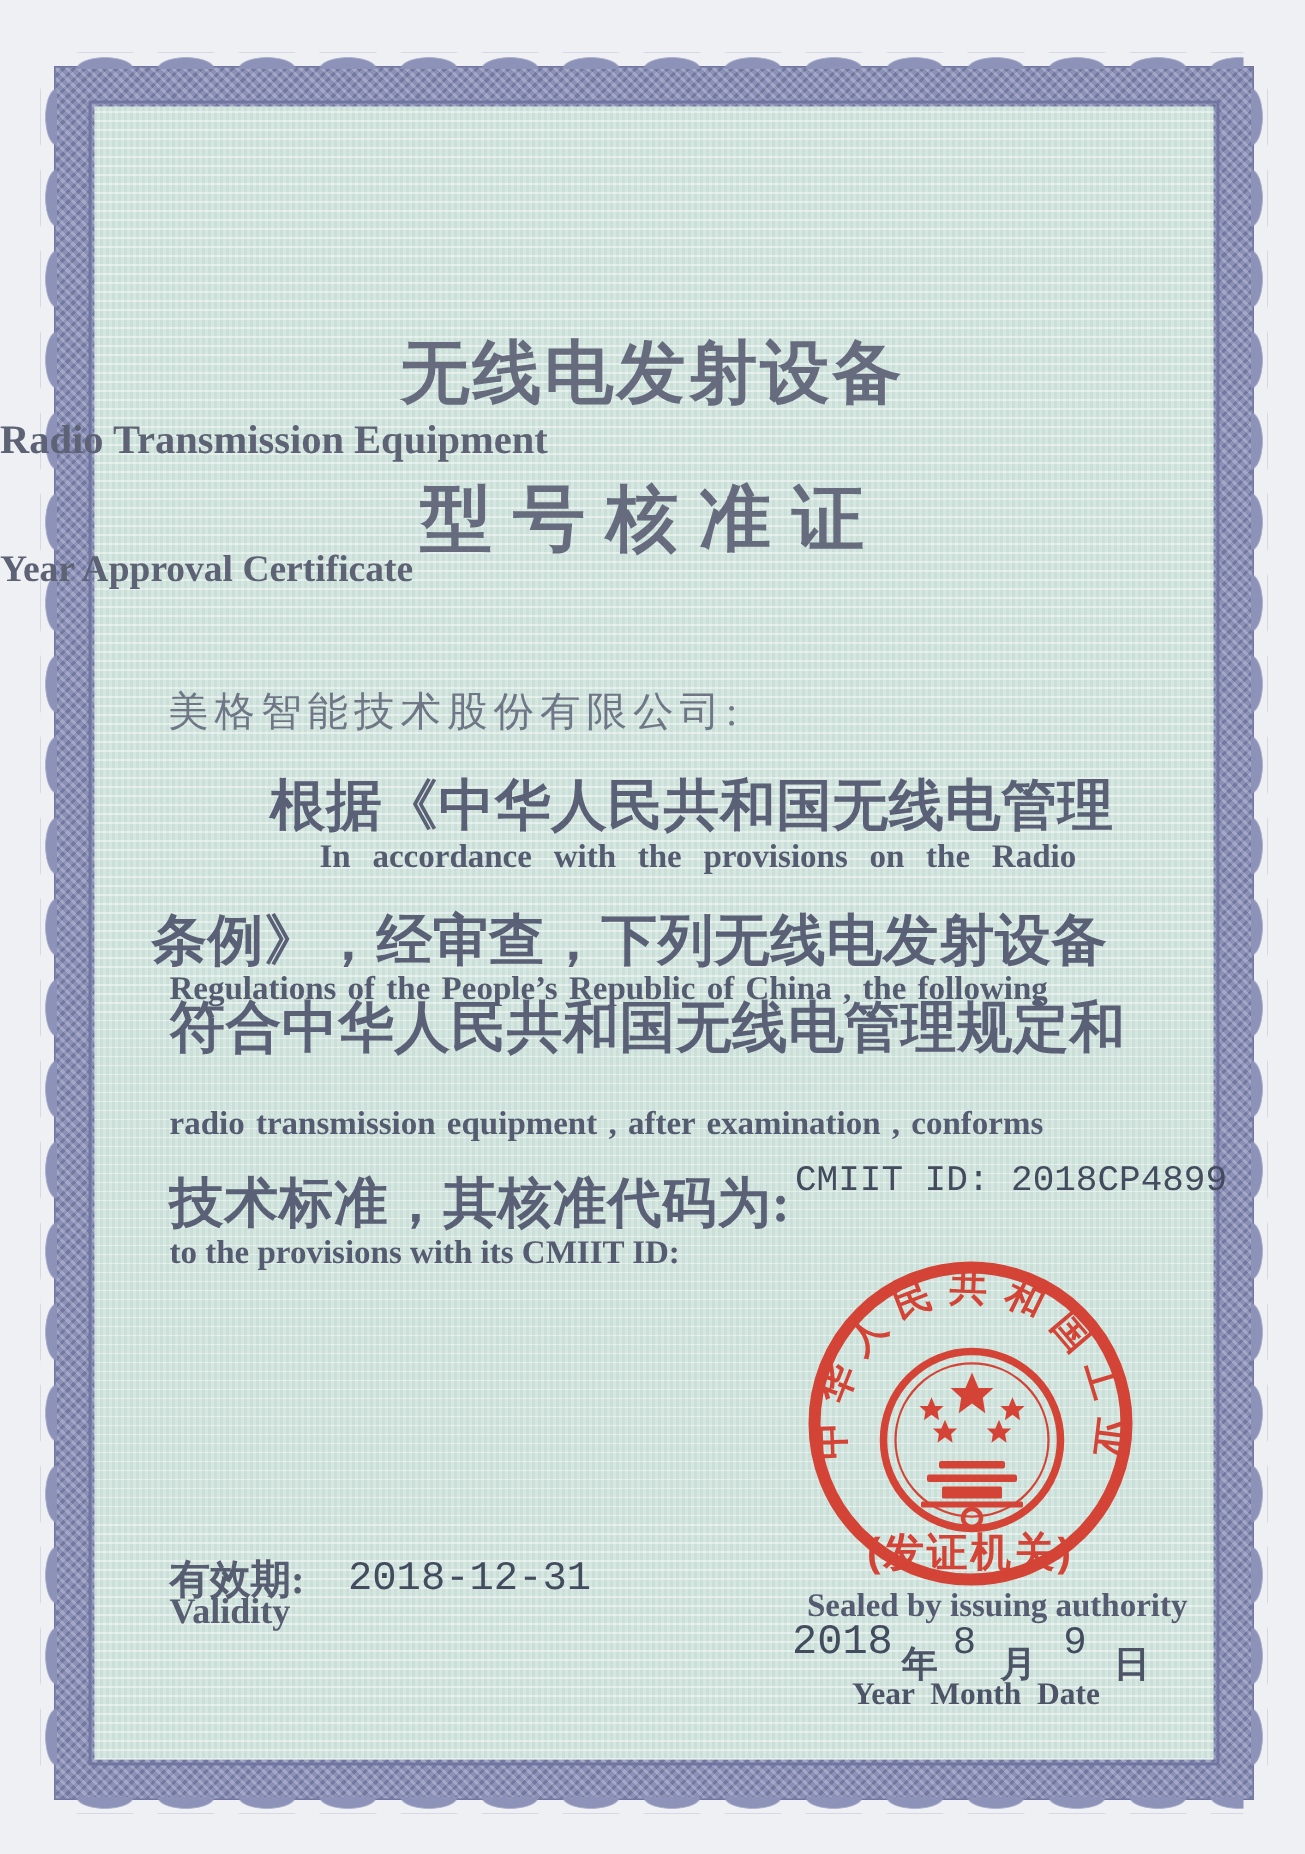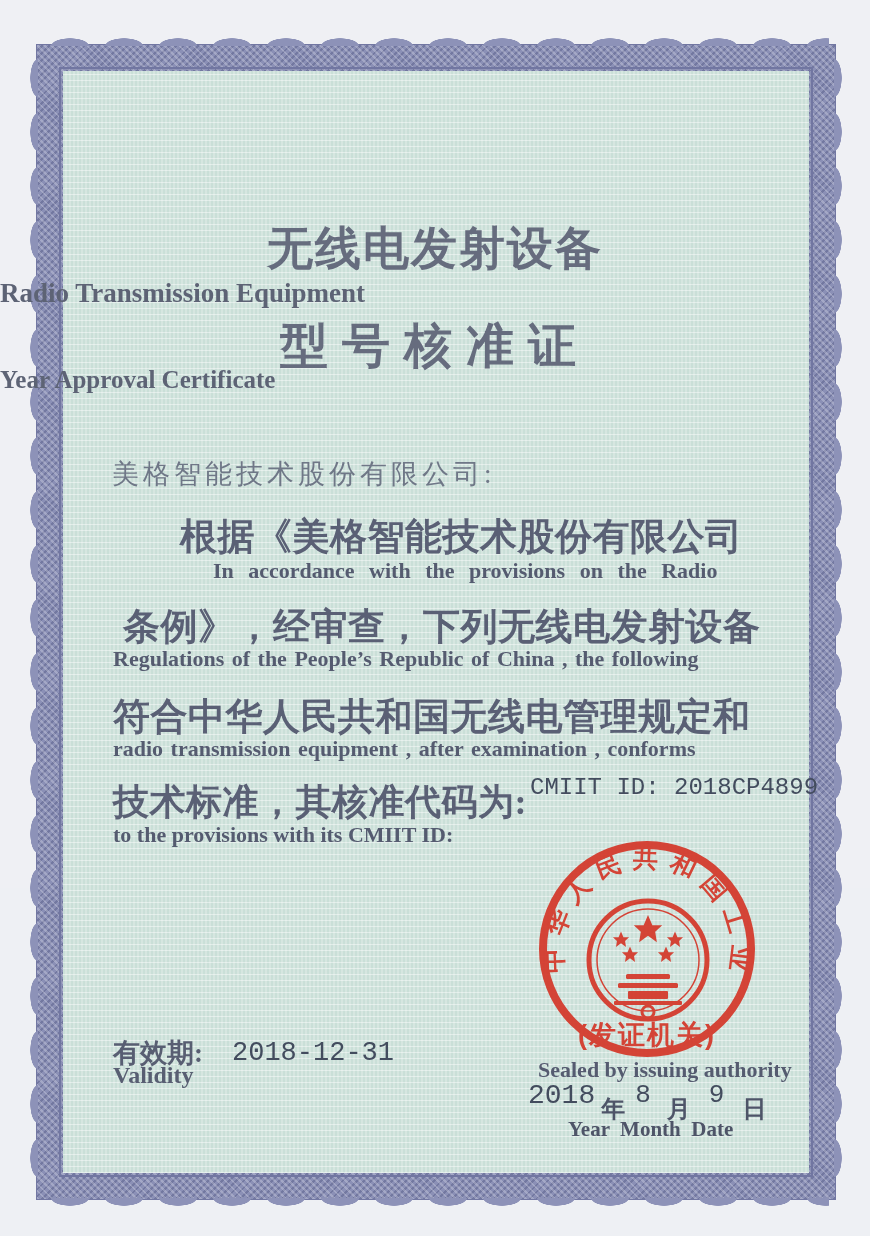--- a/index.html
+++ b/index.html
@@ -90,27 +90,27 @@
     <div class="inner"></div>
   </div>
 
   <div class="abs zh-title" style="top:218px;left:0;font-size:46px;letter-spacing:2px;">无线电发射设备</div>
   <div class="abs en-title" style="top:278px;left:0;font-size:27px;">Radio Transmission Equipment</div>
   <div class="abs zh-title" style="top:314px;left:0;font-size:48px;letter-spacing:14px;">型号核准证</div>
   <div class="abs en-title" style="top:366px;left:0;font-size:25px;">Year Approval Certificate</div>
 
   <div class="abs company" style="left:112px;top:456px;">美格智能技术股份有限公司:</div>
 
-  <div class="abs zh-body" style="left:180px;top:512px;">根据《美格智能技术股份有限公司</div>
+  <div class="abs zh-body" style="left:180px;top:512px;">根据《中华人民共和国无线电管理</div>
   <div class="abs en-body" style="left:213px;top:558px;word-spacing:9px;">In accordance with the provisions on the Radio</div>
 
-  <div class="abs zh-body" style="left:123px;top:602px;">条例》，经审查，下列无线电发射设备</div>
+  <div class="abs zh-body" style="left:101px;top:602px;">条例》，经审查，下列无线电发射设备</div>
   <div class="abs en-body" style="left:113px;top:646px;word-spacing:2px;">Regulations of the People’s Republic of China , the following</div>
 
-  <div class="abs zh-body" style="left:113px;top:692px;font-family:Liberation Mono, monospace;">符合中华人民共和国无线电管理规定和</div>
+  <div class="abs zh-body" style="left:113px;top:660px;font-family:Liberation Mono, monospace;">符合中华人民共和国无线电管理规定和</div>
   <div class="abs en-body" style="left:113px;top:736px;word-spacing:2px;">radio transmission equipment , after examination , conforms</div>
 
   <div class="abs zh-body" style="left:113px;top:778px;font-size:36px;">技术标准，其核准代码为:</div>
   <div class="abs mono" style="left:530px;top:774px;font-size:24px;">CMIIT ID: 2018CP4899</div>
   <div class="abs en-body" style="left:113px;top:822px;">to the provisions with its CMIIT ID:</div>
 
   <div class="abs validity-zh" style="left:113px;top:1035px;">有效期:</div>
   <div class="abs mono" style="left:232px;top:1038px;font-size:27px;">2018-12-31</div>
   <div class="abs validity-en" style="left:113px;top:1062px;">Validity</div>
 

